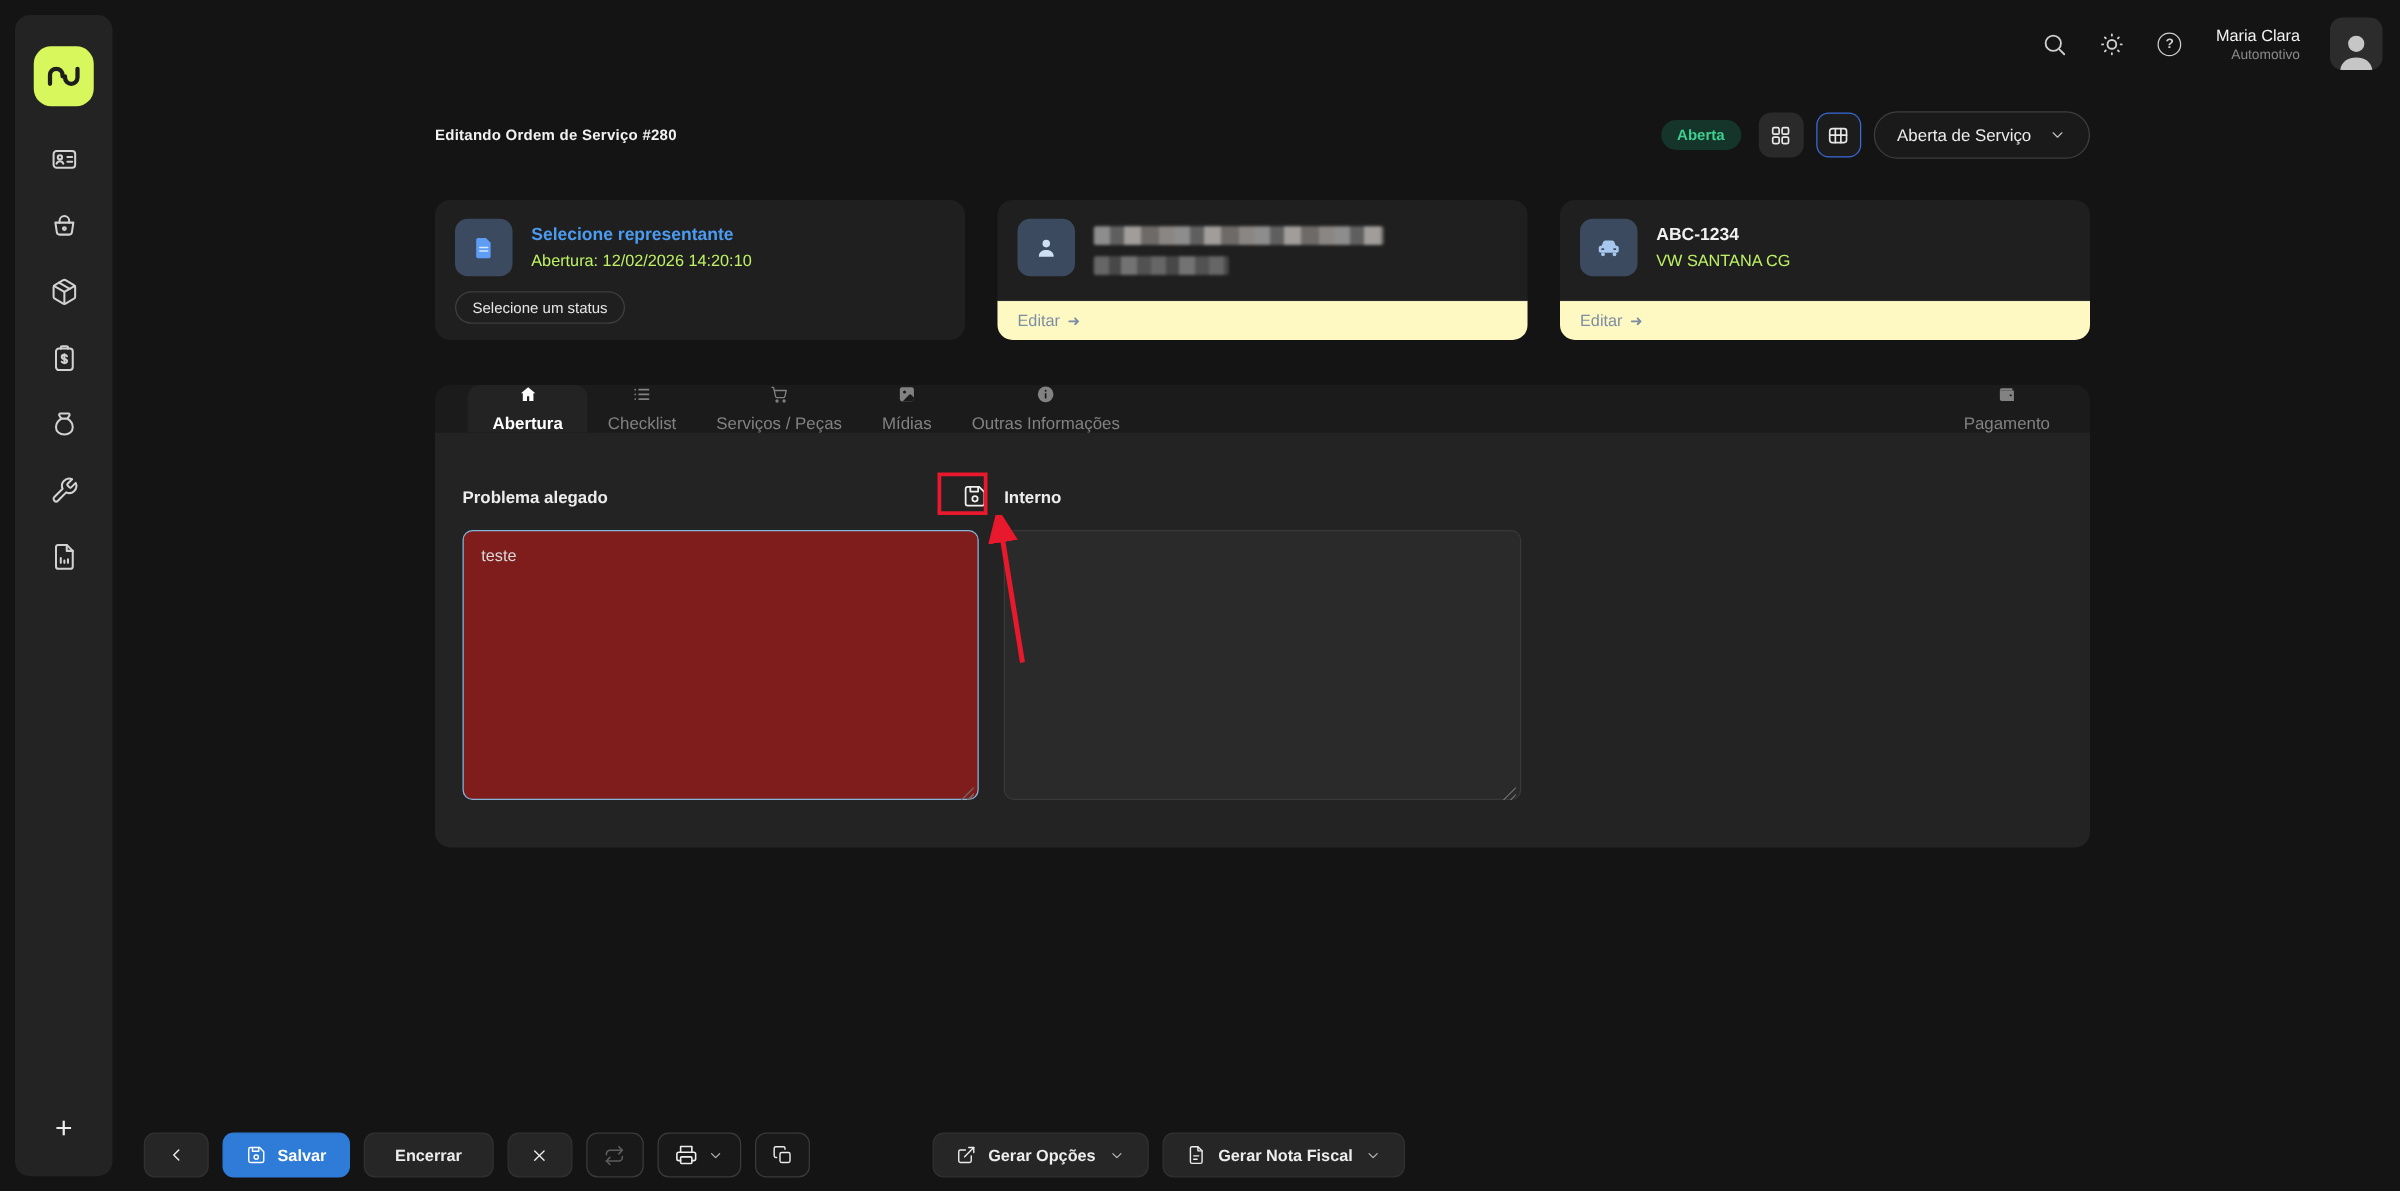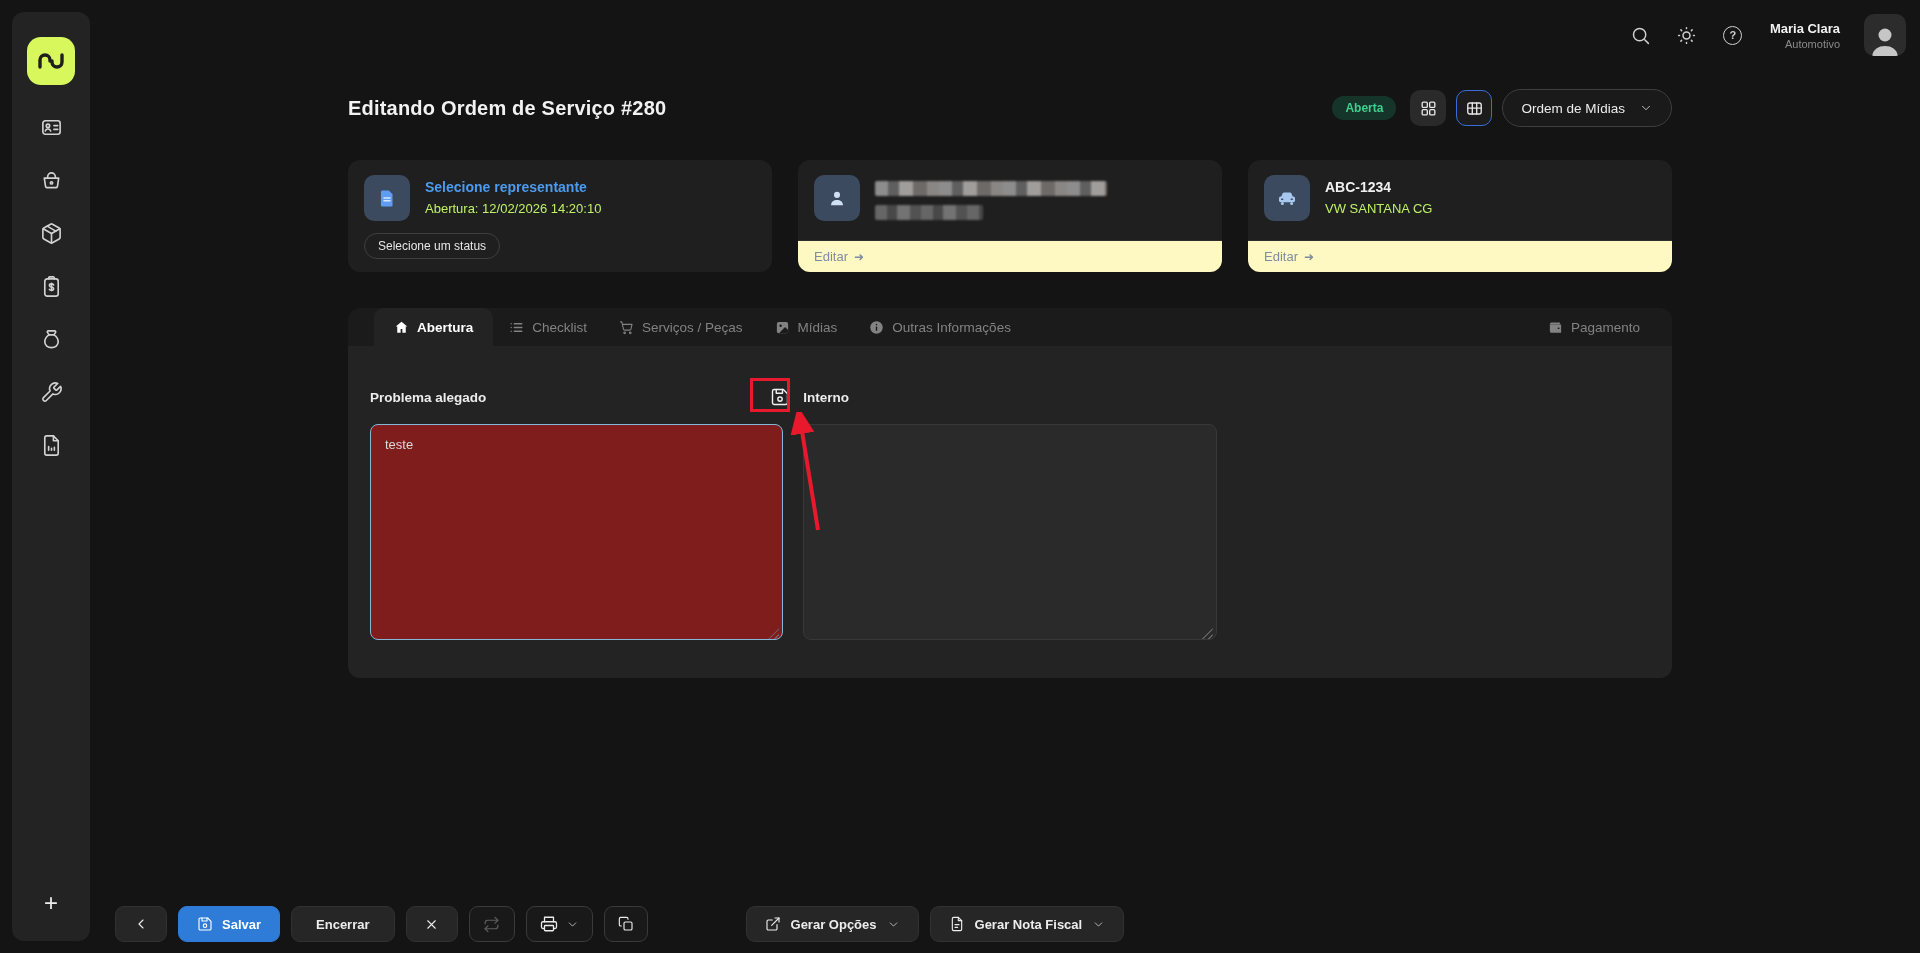--- a/index.html
+++ b/index.html
@@ -19,29 +19,29 @@
   .add-btn { font-size:24px; color:#ededed; font-weight:400; cursor:pointer; line-height:1; }
 
   .ic { stroke:currentColor; fill:none; stroke-width:1.7; stroke-linecap:round; stroke-linejoin:round; }
 
   
   .topbar { position:absolute; top:14px; right:14px; display:flex; align-items:center; gap:24px; }
   .top-icon { width:22px; height:22px; color:#cfcfcf; display:flex; align-items:center; justify-content:center; cursor:pointer; }
   .help-circle { width:19px; height:19px; border:1.7px solid #cfcfcf; border-radius:50%;
     display:flex; align-items:center; justify-content:center; font-size:11px; font-weight:700; color:#cfcfcf; }
   .user-block { text-align:right; margin-left:2px; }
-  .user-name { font-size:13px; font-weight:700; color:#f2f2f2; }
+  .user-name { font-size:13px; font-weight:400; color:#f2f2f2; }
   .user-role { font-size:11px; color:#8a8a8a; margin-top:2px; }
   .avatar { width:42px; height:42px; border-radius:10px; background:#2c2c2c; display:flex;
     align-items:flex-end; justify-content:center; overflow:hidden; cursor:pointer; }
 
   
   .main { position:absolute; left:348px; top:0; width:1324px; }
   .page-header { margin-top:88px; height:40px; display:flex; justify-content:space-between; align-items:center; }
-  .page-title { font-size:20px; font-weight:700; color:#f2f2f2; letter-spacing:.2px; }
+  .page-title { font-size:12px; font-weight:700; color:#f2f2f2; letter-spacing:.2px; }
   .header-right { display:flex; align-items:center; gap:10px; }
   .badge { background:#16352a; color:#3ecf8e; font-size:12px; font-weight:700;
     border-radius:14px; padding:5px 13px; margin-right:4px; }
   .icon-btn { width:36px; height:36px; border-radius:10px; background:#2a2a2a;
     display:flex; align-items:center; justify-content:center; color:#e8e8e8; cursor:pointer; }
   .icon-btn.selected { background:#1c1c1c; border:1.5px solid #3a6bd8; }
   .type-dropdown { height:38px; border:1px solid #3e3e3e; border-radius:19px; background:#1a1a1a;
     padding:0 18px; display:flex; align-items:center; gap:14px; font-size:13.5px; color:#ececec; cursor:pointer; }
 
   
@@ -63,21 +63,21 @@
     background:repeating-linear-gradient(90deg,#8d8d8d 0 13px,#5f5f5f 13px 24px,#a09d9b 24px 38px,#6e6a68 38px 52px,#8a8683 52px 64px); }
   .blur-1 { width:232px; height:15px; margin-top:6px; }
   .blur-2 { width:108px; height:15px; margin-top:9px; opacity:.75;
     background:repeating-linear-gradient(90deg,#7e7e7e 0 12px,#565656 12px 22px,#8f8f8f 22px 35px,#636363 35px 46px); }
 
   
   .panel { margin-top:36px; }
   .tab-strip { height:38px; background:#1b1b1b; border-radius:12px 12px 0 0;
     display:flex; align-items:stretch; padding-left:26px; }
   .tab { display:flex; align-items:center; gap:8px; padding:0 16px; font-size:13.5px;
-    color:#828282; cursor:pointer; }
+    color:#828282; cursor:pointer;flex-direction:column; }
   .tab.active { background:#232323; border-radius:10px 10px 0 0; color:#ffffff; font-weight:700; padding:0 20px; }
   .tab-pay { margin-left:auto; margin-right:16px;align-items:center; }
   .panel-body { background:#232323; border-radius:0 0 12px 12px; height:332px;
     display:grid; grid-template-columns:repeat(3,1fr); gap:20px; padding:38px 22px 0; }
   .field-label-row { height:26px; display:flex; align-items:center; justify-content:space-between; }
   .field-label { font-size:13.5px; font-weight:700; color:#ececec; }
   .save-mini { width:34px; height:30px; display:flex; align-items:center; justify-content:center;
     color:#f0f0f0; margin-right:-14px; cursor:pointer; }
   .ta-wrap { position:relative; margin-top:14px; }
   textarea.field { width:100%; height:216px; background:#2a2a2a; border:1px solid #383838;
@@ -216,21 +216,21 @@
               <rect x="13.5" y="13.5" width="6.5" height="6.5" rx="1.5"></rect>
           </svg>
         </div>
         <div class="icon-btn selected">
           <svg class="ic" width="19" height="19" viewBox="0 0 24 24">
             <rect x="3.5" y="5" width="17" height="14" rx="2.5"></rect>
               <path d="M3.5 11.5h17M9.2 5v14M14.8 5v14"></path>
           </svg>
         </div>
         <div class="type-dropdown">
-          <span>Ordem de Mídias</span>
+          <span>Aberta de Serviço</span>
           <span class="chev">
             <svg class="ic" width="14" height="14" viewBox="0 0 24 24">
                 <path d="m6 9 6 6 6-6"></path>
               </svg>
           </span>
         </div>
       </div>
     </div>
 
     <div class="cards-row">

